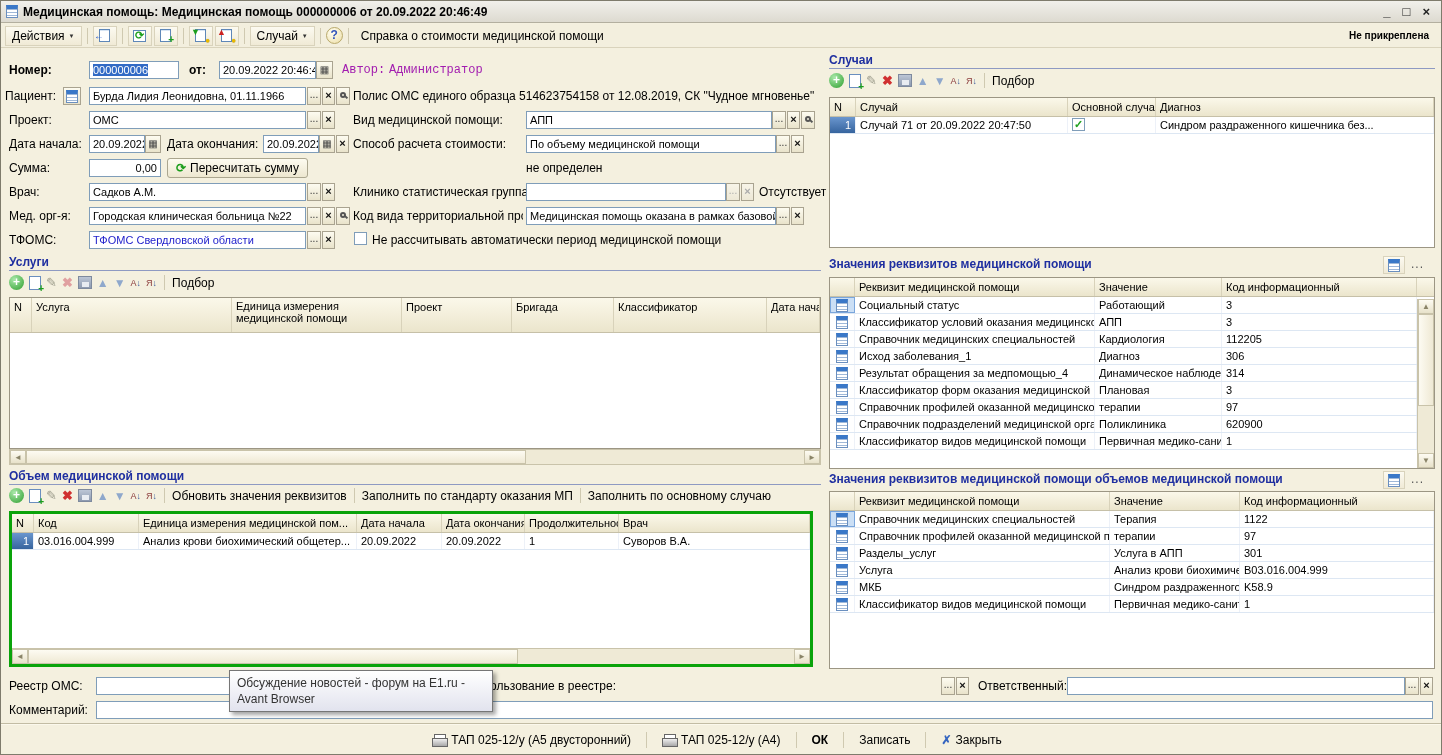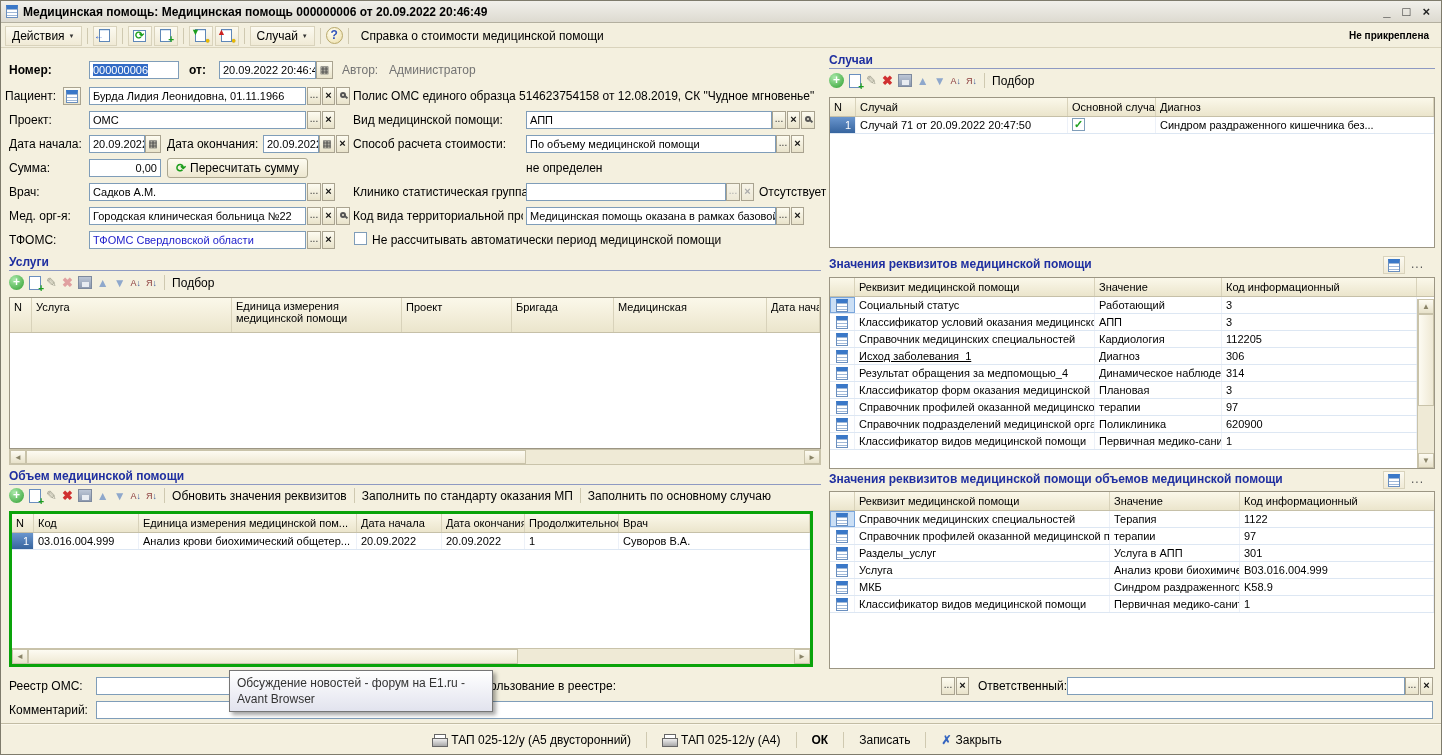--- a/index.html
+++ b/index.html
@@ -30,21 +30,21 @@
   .arr-g{position:absolute;color:#1C9E1C;font-size:9px;left:-5px;top:-3px;font-weight:bold;}
   .arr-r{position:absolute;color:#CC2222;font-size:9px;left:-5px;top:-3px;font-weight:bold;}
   .g-ref{width:13px;height:12px;border:1px solid #5E87B8;background:#fff;position:relative;}
   .g-ref i{position:absolute;font-style:normal;color:#1C9E1C;font-size:11px;font-weight:bold;left:1px;top:-2px;}
   .helpbtn{width:17px;height:17px;border-radius:50%;border:1px solid #B9A96B;background:radial-gradient(circle at 35% 30%,#FFFDF0,#EDDFA8);
            color:#3355BB;font-weight:bold;text-align:center;line-height:15px;cursor:pointer;}
   .notatt{margin-left:auto;font-weight:bold;padding-right:8px;font-size:10px;}
   
   .lbl{position:absolute;white-space:nowrap;height:18px;line-height:18px;}
   .b{font-weight:bold;}
-  .red{color:#737373;}
+  .red{color:#a21caf;font-family:Liberation Mono, monospace;}
   .inp{position:absolute;height:18px;border:1px solid #7F9DB9;background:#fff;padding:1px 3px;
        font-size:11px;line-height:14px;white-space:nowrap;overflow:hidden;font-family:"Liberation Sans",sans-serif;}
   .inp.num{text-align:right;}
   .inp.blue{color:#2222CC;}
   .selmark{background:#316AC5;color:#fff;}
   .fb{position:absolute;height:18px;border:1px solid #A9A390;background:linear-gradient(#FDFBF0,#E9E3CB);
       text-align:center;font-size:10px;line-height:14px;color:#333;cursor:pointer;padding:0;}
   .fb.x{font-weight:bold;font-size:11px;color:#111;}
   .fb.dis{color:#AAA;background:linear-gradient(#F7F4E8,#EDE8D6);}
   .cal{font-size:10px;line-height:16px;color:#444;}
@@ -266,21 +266,21 @@
     <span class="lsep"></span>
     <span class="ltxt">Подбор</span>
   </div>
   <div class="tbl" style="left:8px;top:296px;width:812px;height:152px;">
     <div class="thead">
       <span class="th" style="width:22px;">N</span>
       <span class="th" style="width:200px;">Услуга</span>
       <span class="th wrap" style="width:170px;height:34px;">Единица измерения медицинской помощи</span>
       <span class="th" style="width:110px;">Проект</span>
       <span class="th" style="width:102px;">Бригада</span>
-      <span class="th" style="width:153px;">Медицинская</span>
+      <span class="th" style="width:153px;">Классификатор</span>
       <span class="th" style="flex:1;">Дата начал</span>
     </div>
   </div>
   <div class="hscroll" style="left:8px;top:448px;width:812px;">
     <span class="sbtn">◄</span>
     <span class="hthumb" style="width:500px;"></span>
     <span class="vsp"></span>
     <span class="sbtn">►</span>
   </div>
 
@@ -401,21 +401,21 @@
         </span>
       <span class="td" style="width:240px;">Справочник медицинских специальностей</span>
       <span class="td" style="width:127px;">Кардиология</span>
       <span class="td" style="flex:1;">112205</span>
       <span style="width:17px;"></span>
     </div>
     <div class="trow">
       <span class="td icel" style="width:25px;">
           <span class="doc"></span>
         </span>
-      <span class="td" style="width:240px;text-decoration:underline;">Исход заболевания_1</span>
+      <span class="td" style="width:240px;">Исход заболевания_1</span>
       <span class="td" style="width:127px;">Диагноз</span>
       <span class="td" style="flex:1;">306</span>
       <span style="width:17px;"></span>
     </div>
     <div class="trow">
       <span class="td icel" style="width:25px;">
           <span class="doc"></span>
         </span>
       <span class="td" style="width:240px;">Результат обращения за медпомощью_4</span>
       <span class="td" style="width:127px;">Динамическое наблюдение</span>

